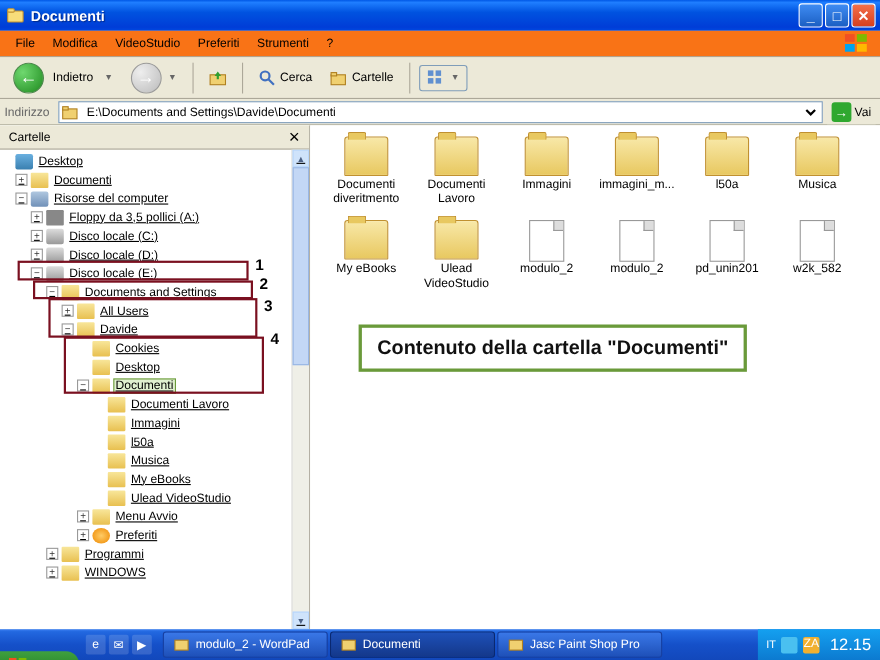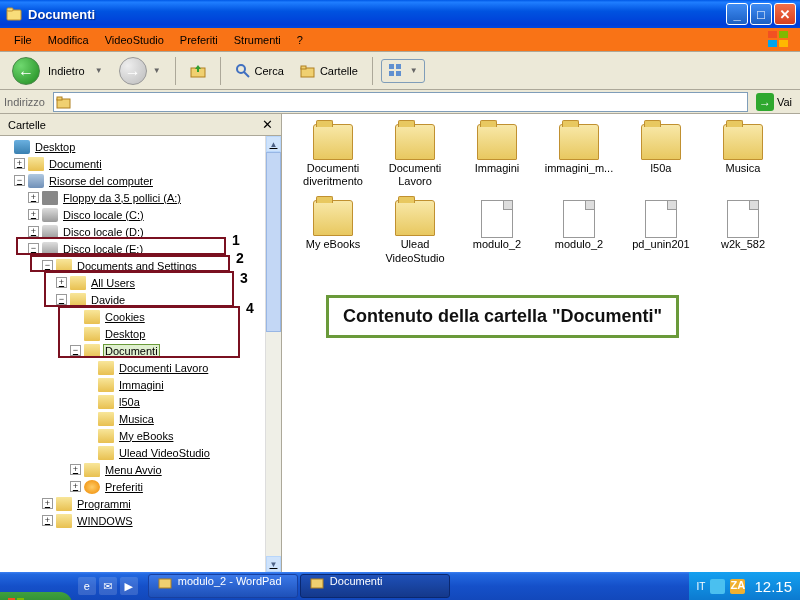--- a/index.html
+++ b/index.html
@@ -69,24 +69,24 @@
 .big-file { background: white; border: 1px solid #999; width: 32px; height: 38px; margin: 0 auto; position: relative; }
 .big-file:before { content: ''; position: absolute; top: 0; right: 0; width: 8px; height: 8px; background: #ddd; border-left: 1px solid #999; border-bottom: 1px solid #999; }
 .icon-label { font-size: 11px; line-height: 1.2; word-break: break-word; max-width: 78px; }
 
 .callout { margin-top: 18px; margin-left: 34px; border: 3px solid #6a9a3a; padding: 8px 14px; display: inline-block; font-size: 18px; font-weight: bold; color: #111; }
 
 .taskbar { position: absolute; bottom: 0; left: 0; right: 0; height: 28px; background: linear-gradient(to bottom, #3c81f3 0%, #2268e0 8%, #1550c9 50%, #1248bb 100%); display: flex; align-items: center; color: white; }
 .start-btn { height: 28px; background: linear-gradient(to bottom, #3fa03f 0%, #2d8a2d 50%, #1a6a1a 100%); border-radius: 0 12px 12px 0; padding: 0 18px 0 8px; display: flex; align-items: center; font-weight: bold; font-style: italic; font-size: 15px; text-shadow: 1px 1px #084008; gap: 4px; margin-top: 40px; }
 .ql { display: flex; gap: 3px; padding: 0 6px; }
 .ql-item { width: 18px; height: 18px; border-radius: 2px; background: rgba(255,255,255,0.15); display: flex; align-items: center; justify-content: center; font-size: 11px; }
-.task-item { height: 24px; background: linear-gradient(to bottom, #3a78e8, #1e50b8); border: 1px solid #1840a0; border-radius: 3px; display: flex; align-items: flex-start; padding: 0 8px; margin-right: 2px; gap: 5px; min-width: 150px; }
+.task-item { height: 24px; background: linear-gradient(to bottom, #3a78e8, #1e50b8); border: 1px solid #1840a0; border-radius: 3px; display: flex; align-items: center; padding: 0 8px; margin-right: 2px; gap: 5px; min-width: 150px; }
 .task-active { background: linear-gradient(to bottom, #1e50b8, #14388a); border: 1px solid #0a2870; }
 .tray { margin-left: auto; background: linear-gradient(to bottom, #14a0f0, #0c7ad0); height: 28px; display: flex; align-items: center; padding: 0 8px; gap: 5px; }
-.tray-ico { width: 15px; height: 15px; border-radius: 2px; font-weight: bold; }
+.tray-ico { width: 15px; height: 15px; border-radius: 2px; }
 .clock { font-size: 15px; color: white; padding-left: 4px; }
 
 svg.mini { width: 16px; height: 16px; }
 </style>
 </head>
 <body>
 
 <div class="title-bar">
   <svg class="mini folder-ico">
       <rect x="1" y="4" width="14" height="10" rx="1" fill="#f8dd7a" stroke="#c09030"></rect>
@@ -161,20 +161,21 @@
   </div>
 </div>
 
 <div class="addr-bar">
   <span class="addr-label">Indirizzo</span>
   <div class="addr-box">
     <svg class="mini" style="margin-right:3px">
         <rect x="1" y="5" width="13" height="9" fill="#f0d070" stroke="#b08020"></rect>
         <rect x="1" y="3" width="5" height="3" fill="#f0d070" stroke="#b08020"></rect>
       </svg>
+    <select><option>E:\Documents and Settings\Davide\Documenti</option></select>
   </div>
   <div class="go-btn">
     <div class="go-arrow">→</div>
     <span>Vai</span>
   </div>
 </div>
 
 <div class="content">
   <div class="tree-panel">
     <div class="tree-header">
@@ -480,20 +481,26 @@
           <rect x="2" y="4" width="12" height="9" fill="#f0d070" stroke="#b08020"></rect>
         </svg>
         <span>modulo_2 - WordPad</span>
       </div>
       <div class="task-item task-active">
         <svg class="mini">
           <rect x="2" y="4" width="12" height="9" fill="#f0d070" stroke="#b08020"></rect>
         </svg>
         <span>Documenti</span>
       </div>
+      <div class="task-item">
+        <svg class="mini">
+          <rect x="2" y="4" width="12" height="9" fill="#f0d070" stroke="#b08020"></rect>
+        </svg>
+        <span>Jasc Paint Shop Pro</span>
+      </div>
     </div>
   <div class="tray">
     <span style="font-size:10px">IT</span>
     <div class="tray-ico" style="background:#4ac0f0"></div>
     <div class="tray-ico" style="background:#f0b030">ZA</div>
     <span class="clock">12.15</span>
   </div>
 </div>
 
 </body></html>

